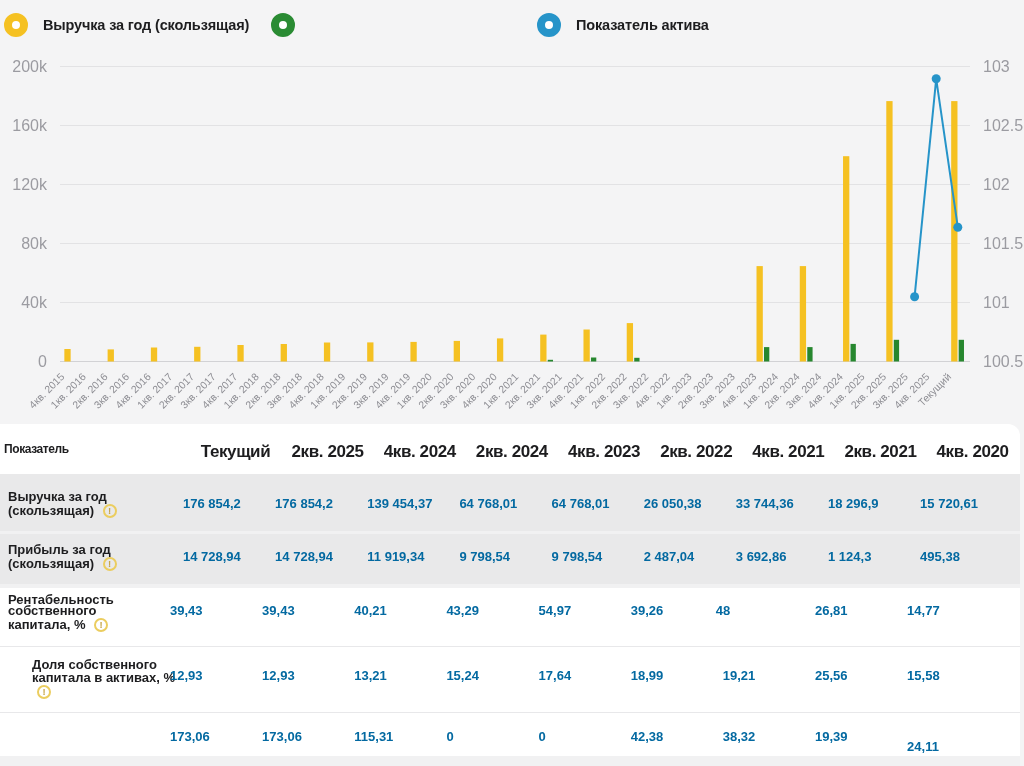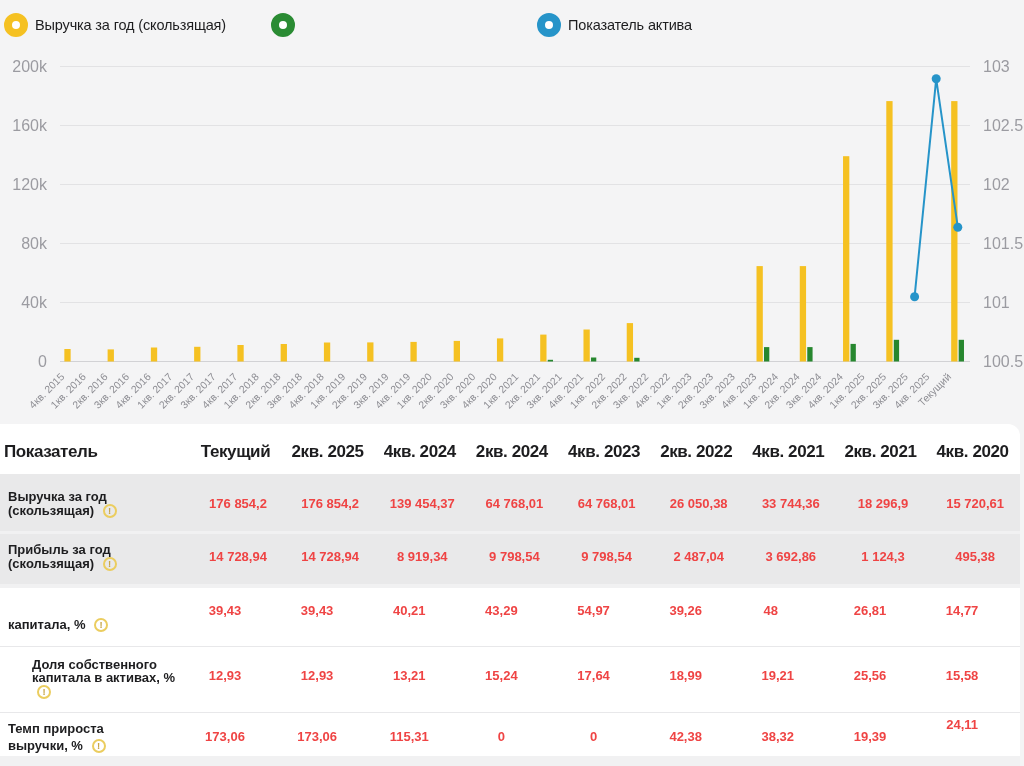--- a/index.html
+++ b/index.html
@@ -1,27 +1,27 @@
 <!DOCTYPE html>
 <html><head><meta charset="utf-8">
 <style>
 html,body{margin:0;padding:0;}
 body{width:1024px;height:766px;background:#f4f4f5;font-family:"Liberation Sans",sans-serif;position:relative;overflow:hidden;}
 svg text{font-family:"Liberation Sans",sans-serif;}
 .leg{position:absolute;top:13px;height:24px;display:flex;align-items:center;}
 .dot{width:24px;height:24px;border-radius:50%;box-sizing:border-box;background:#fff;flex:none;}
-.leg span{font-size:14.5px;font-weight:normal;color:#1d1d1f;margin-left:7px;letter-spacing:-0.15px;}
+.leg span{font-size:14.5px;font-weight:bold;color:#1d1d1f;margin-left:15px;letter-spacing:-0.15px;}
 .card{position:absolute;left:0;top:423.5px;width:1020px;height:343px;background:#fff;border-top-right-radius:12px;}
 .gray{position:absolute;left:0;width:100%;background:#e9e9ea;}
 .gray2{position:absolute;left:0;width:100%;background:#f1f1f2;}
 .fade{position:absolute;left:0;width:100%;background:#f1f1f2;}
 .sep{position:absolute;left:0;width:100%;height:1px;background:#e8e8ea;}
-.hname{position:absolute;left:4px;top:18.5px;font-size:17px;font-weight:bold;color:#1d1d1f;letter-spacing:-0.4px;}
+.hname{position:absolute;left:4px;top:18.5px;font-size:12px;font-weight:bold;color:#1d1d1f;letter-spacing:-0.4px;}
 .h{position:absolute;top:18.5px;width:120px;text-align:center;font-size:17px;font-weight:bold;color:#1d1d1f;letter-spacing:-0.4px;}
-.v{position:absolute;width:110px;text-align:center;font-size:13px;font-weight:bold;color:#ef4444;}
+.v{position:absolute;width:110px;text-align:left;font-size:13px;font-weight:bold;color:#0369a1;}
 .lbl{position:absolute;font-size:13px;font-weight:bold;color:#1d1d1f;line-height:14.6px;width:170px;}
 .lbl3{line-height:11.5px;}
 .lbl4{line-height:13.8px;margin-left:24px;}
 .lbl5{line-height:17.5px;}
 .ico{display:inline-block;width:10px;height:10px;border:2px solid #ebcd5f;border-radius:50%;color:#c7a64a;font-size:9.5px;line-height:10px;text-align:center;font-weight:bold;vertical-align:1px;margin-left:5px;}
 </style></head>
 <body>
 <div class="leg" style="left:4px">
     <div class="dot" style="border:8px solid #f5c122"></div>
     <span>Выручка за год (скользящая)</span>
@@ -140,35 +140,35 @@
 <div class="h" style="left:912.6px">4кв. 2020</div>
 <div class="gray" style="top:50.5px;height:56.5px"></div>
 <div class="fade" style="top:107px;height:3.5px"></div>
 <div class="gray" style="top:110.5px;height:49.5px"></div>
 <div class="fade" style="top:160px;height:4.5px"></div>
 <div class="sep" style="top:222.3px"></div>
 <div class="sep" style="top:288.3px"></div>
 <div class="gray2" style="top:332.5px;height:20px"></div>
 <div class="lbl" style="left:8px;top:66px">Выручка за год<br>(скользящая) <span class="ico">!</span></div>
 <div class="lbl" style="left:8px;top:119px">Прибыль за год<br>(скользящая) <span class="ico">!</span></div>
+<div class="lbl lbl3" style="left:8px;top:170px">Рентабельность<br>собственного</div>
 <div class="lbl" style="left:8px;top:194px">капитала, % <span class="ico">!</span></div>
 <div class="lbl lbl4" style="left:8px;top:234px">Доля собственного капитала в активах, %<br><span class="ico">!</span></div>
-<div class="lbl lbl5" style="left:8px;top:296px">Темп прироста<br>выручки, % <span class="ico">!</span></div>
 <div class="v" style="left:183.0px;top:72.7px">176 854,2</div>
 <div class="v" style="left:275.1px;top:72.7px">176 854,2</div>
 <div class="v" style="left:367.3px;top:72.7px">139 454,37</div>
 <div class="v" style="left:459.4px;top:72.7px">64 768,01</div>
 <div class="v" style="left:551.6px;top:72.7px">64 768,01</div>
 <div class="v" style="left:643.7px;top:72.7px">26 050,38</div>
 <div class="v" style="left:735.8px;top:72.7px">33 744,36</div>
 <div class="v" style="left:828.0px;top:72.7px">18 296,9</div>
 <div class="v" style="left:920.1px;top:72.7px">15 720,61</div>
 <div class="v" style="left:183.0px;top:125.0px">14 728,94</div>
 <div class="v" style="left:275.1px;top:125.0px">14 728,94</div>
-<div class="v" style="left:367.3px;top:125.0px">8 919,34</div>
+<div class="v" style="left:367.3px;top:125.0px">11 919,34</div>
 <div class="v" style="left:459.4px;top:125.0px">9 798,54</div>
 <div class="v" style="left:551.6px;top:125.0px">9 798,54</div>
 <div class="v" style="left:643.7px;top:125.0px">2 487,04</div>
 <div class="v" style="left:735.8px;top:125.0px">3 692,86</div>
 <div class="v" style="left:828.0px;top:125.0px">1 124,3</div>
 <div class="v" style="left:920.1px;top:125.0px">495,38</div>
 <div class="v" style="left:170.0px;top:179.0px">39,43</div>
 <div class="v" style="left:262.1px;top:179.0px">39,43</div>
 <div class="v" style="left:354.3px;top:179.0px">40,21</div>
 <div class="v" style="left:446.4px;top:179.0px">43,29</div>
@@ -187,14 +187,14 @@
 <div class="v" style="left:815.0px;top:244.0px">25,56</div>
 <div class="v" style="left:907.1px;top:244.0px">15,58</div>
 <div class="v" style="left:170.0px;top:305.5px">173,06</div>
 <div class="v" style="left:262.1px;top:305.5px">173,06</div>
 <div class="v" style="left:354.3px;top:305.5px">115,31</div>
 <div class="v" style="left:446.4px;top:305.5px">0</div>
 <div class="v" style="left:538.6px;top:305.5px">0</div>
 <div class="v" style="left:630.7px;top:305.5px">42,38</div>
 <div class="v" style="left:722.8px;top:305.5px">38,32</div>
 <div class="v" style="left:815.0px;top:305.5px">19,39</div>
-<div class="v" style="left:907.1px;top:293px">24,11</div>
+<div class="v" style="left:907.1px;top:315px">24,11</div>
 </div>
 
 </body></html>

